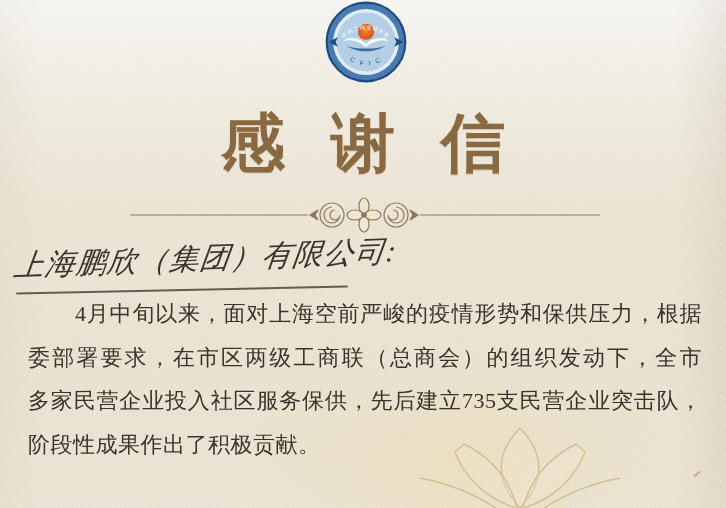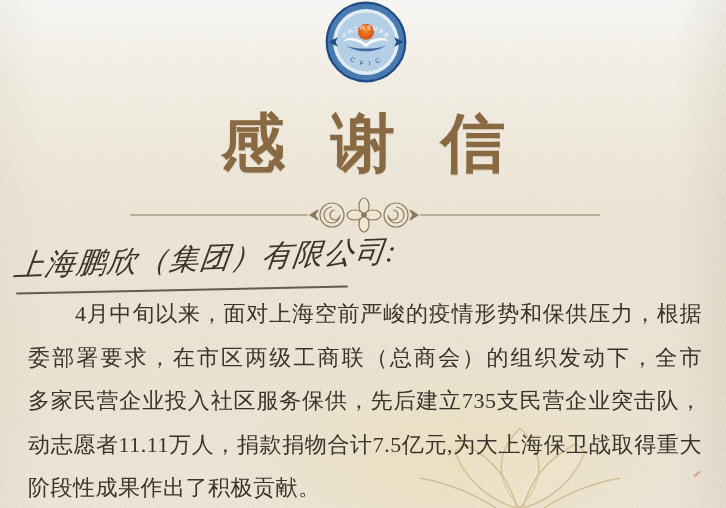--- a/index.html
+++ b/index.html
@@ -120,19 +120,18 @@
       <path d="M184,18 C154,33 138,55 131,82 C163,73 184,50 193,26 Z"></path>
       <path d="M28,52 C55,57 82,68 104,82" fill="none"></path>
       <path d="M228,52 C201,57 174,68 152,82" fill="none"></path>
     </g>
   </svg>
 
   <div id="body-text" class="abs">
     <div class="line just indent">4月中旬以来，面对上海空前严峻的疫情形势和保供压力，根据市</div>
     <div class="line just">委部署要求，在市区两级工商联（总商会）的组织发动下，全市5500</div>
     <div class="line just">多家民营企业投入社区服务保供，先后建立735支民营企业突击队，发</div>
-    <div class="line just">动志愿者11.11万人，捐款捐物合计7.5亿元,为大上海保卫战取得重大</div>
     <div class="line">阶段性成果作出了积极贡献。</div>
   </div>
 
   <div id="red-tick" class="abs"></div>
 
 </div>
 
 </body></html>

